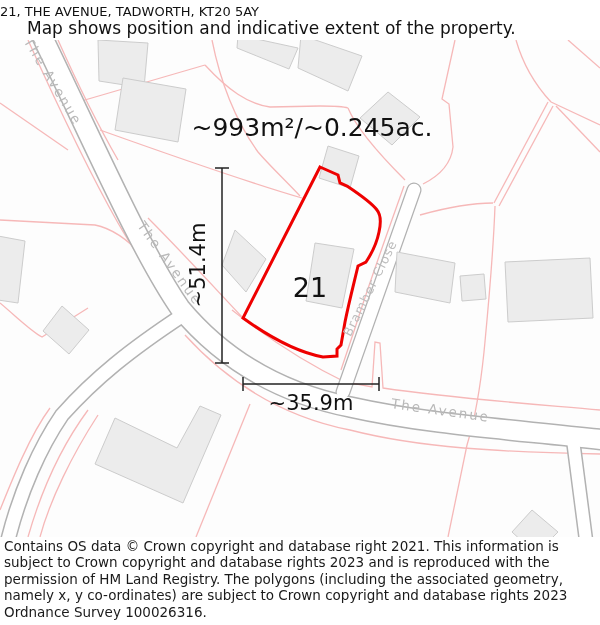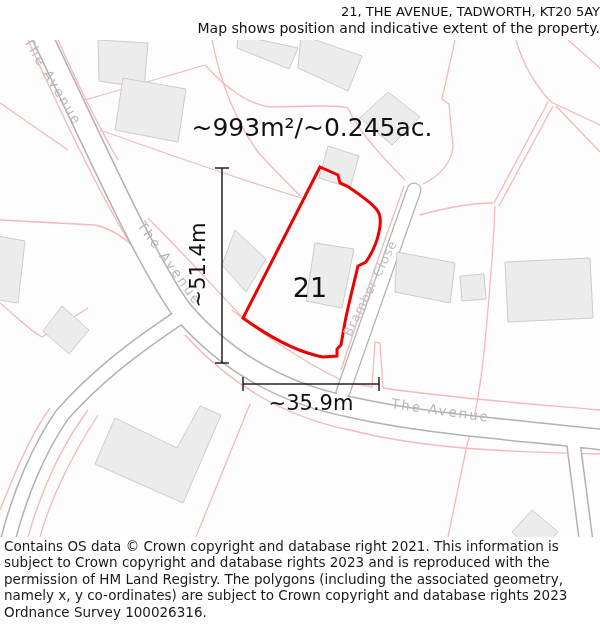--- a/index.html
+++ b/index.html
@@ -1,23 +1,23 @@
 <!DOCTYPE html>
 <html><head>
 <meta charset="utf-8">
 <style>
   html,body{margin:0;padding:0;}
   body{
     width:600px;height:625px;position:relative;background:#ffffff;
     font-family:"DejaVu Sans","Liberation Sans",sans-serif;color:#111;
     overflow:hidden;
   }
-  .hdr{position:absolute;top:0;left:0;width:600px;text-align:right;}
+  .hdr{position:absolute;top:0;left:0;width:600px;text-align:left;}
   .hdr .t1{font-size:13px;line-height:17px;margin-top:3px;color:#111;}
-  .hdr .t2{font-size:14px;line-height:16px;color:#111;}
+  .hdr .t2{font-size:17px;line-height:16px;color:#111;padding-left:27px;}
   .mapwrap{position:absolute;top:40px;left:0;width:600px;height:497px;background:#fdfdfd;}
   svg text{font-family:"DejaVu Sans","Liberation Sans",sans-serif;}
   .roadlbl{fill:#b9b9b9;font-size:13.5px;letter-spacing:2px;}
   .bramlbl{fill:#bdbdbd;font-size:12.5px;letter-spacing:1px;}
   .arealbl{fill:#111;font-size:25px;}
   .plotlbl{fill:#111;font-size:27px;}
   .dimlbl{fill:#111;font-size:21px;}
   .ftr{
     position:absolute;top:538px;left:4px;width:590px;
     font-size:13.5px;line-height:16.4px;color:#1a1a1a;text-align:left;

